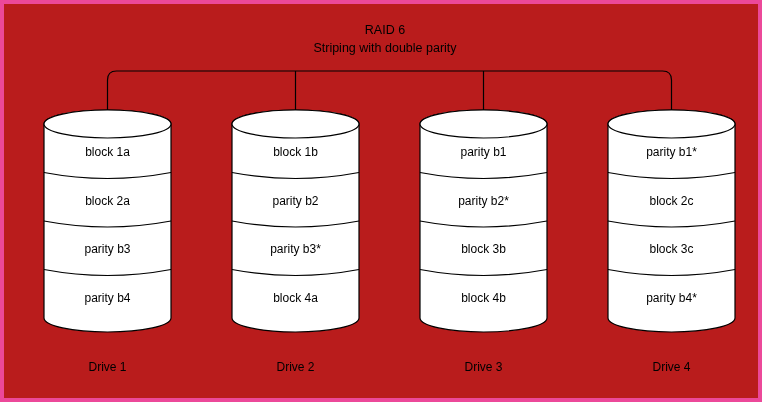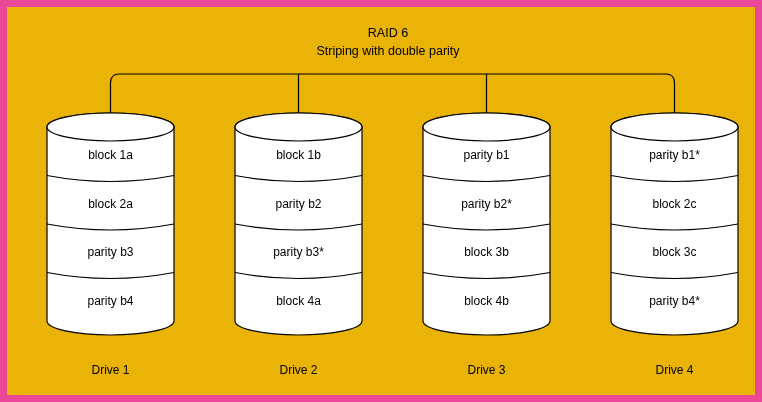--- a/index.html
+++ b/index.html
@@ -9,22 +9,22 @@
     background: #ffffff;
   }
   body {
     font-family: "Liberation Sans", sans-serif;
   }
   #diagram-canvas {
     position: relative;
     width: 762px;
     height: 402px;
     box-sizing: border-box;
-    border: 7px solid #ec4899;
-    background: #eab308;
+    border: 4px solid #ec4899;
+    background: #b91c1c;
     overflow: hidden;
   }
   #diagram-svg {
     position: absolute;
     left: 0;
     top: 0;
     width: 762px;
     height: 402px;
     display: block;
   }

